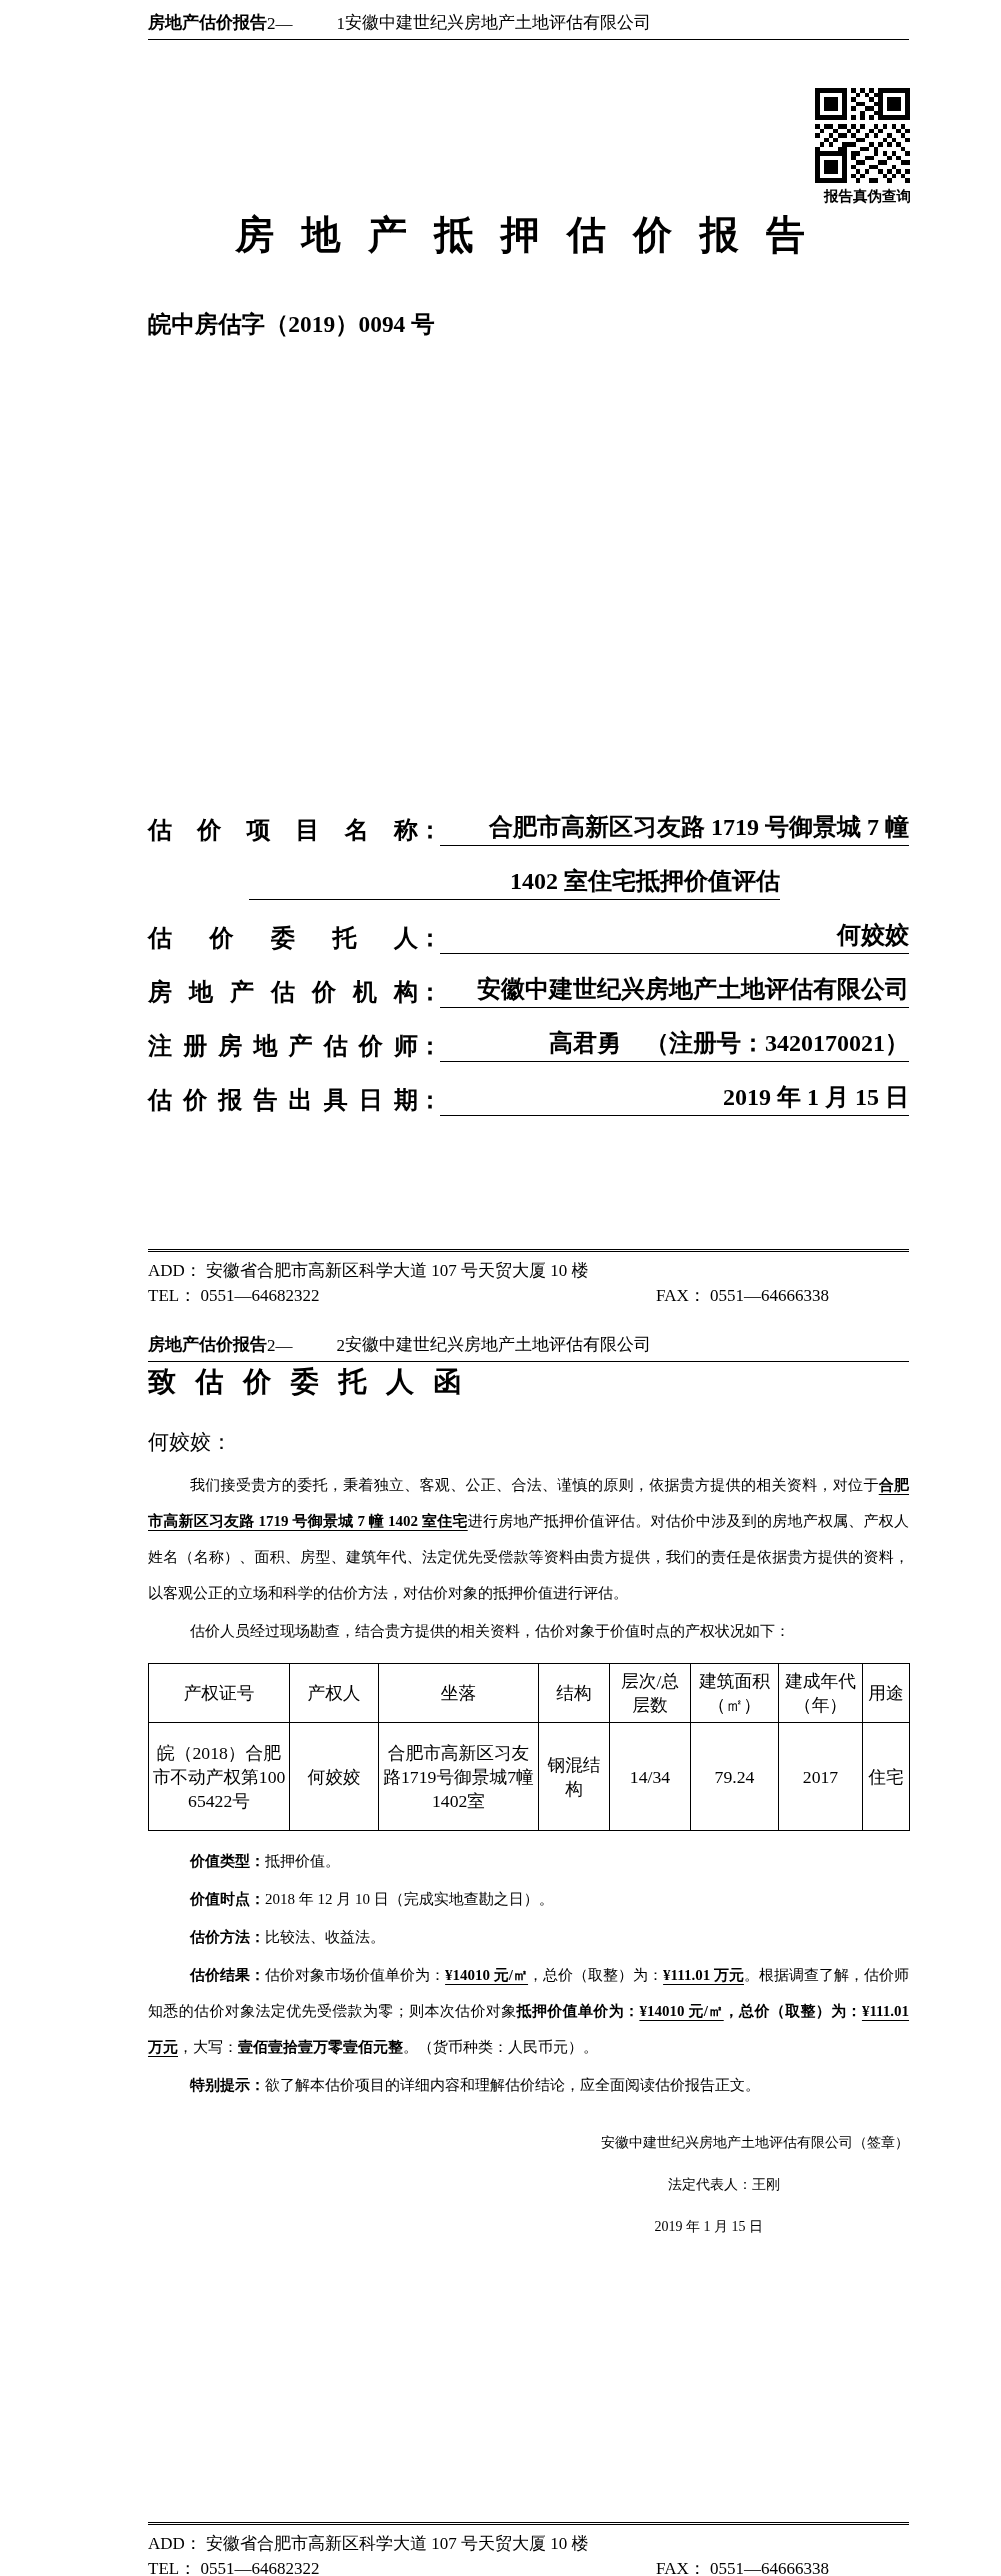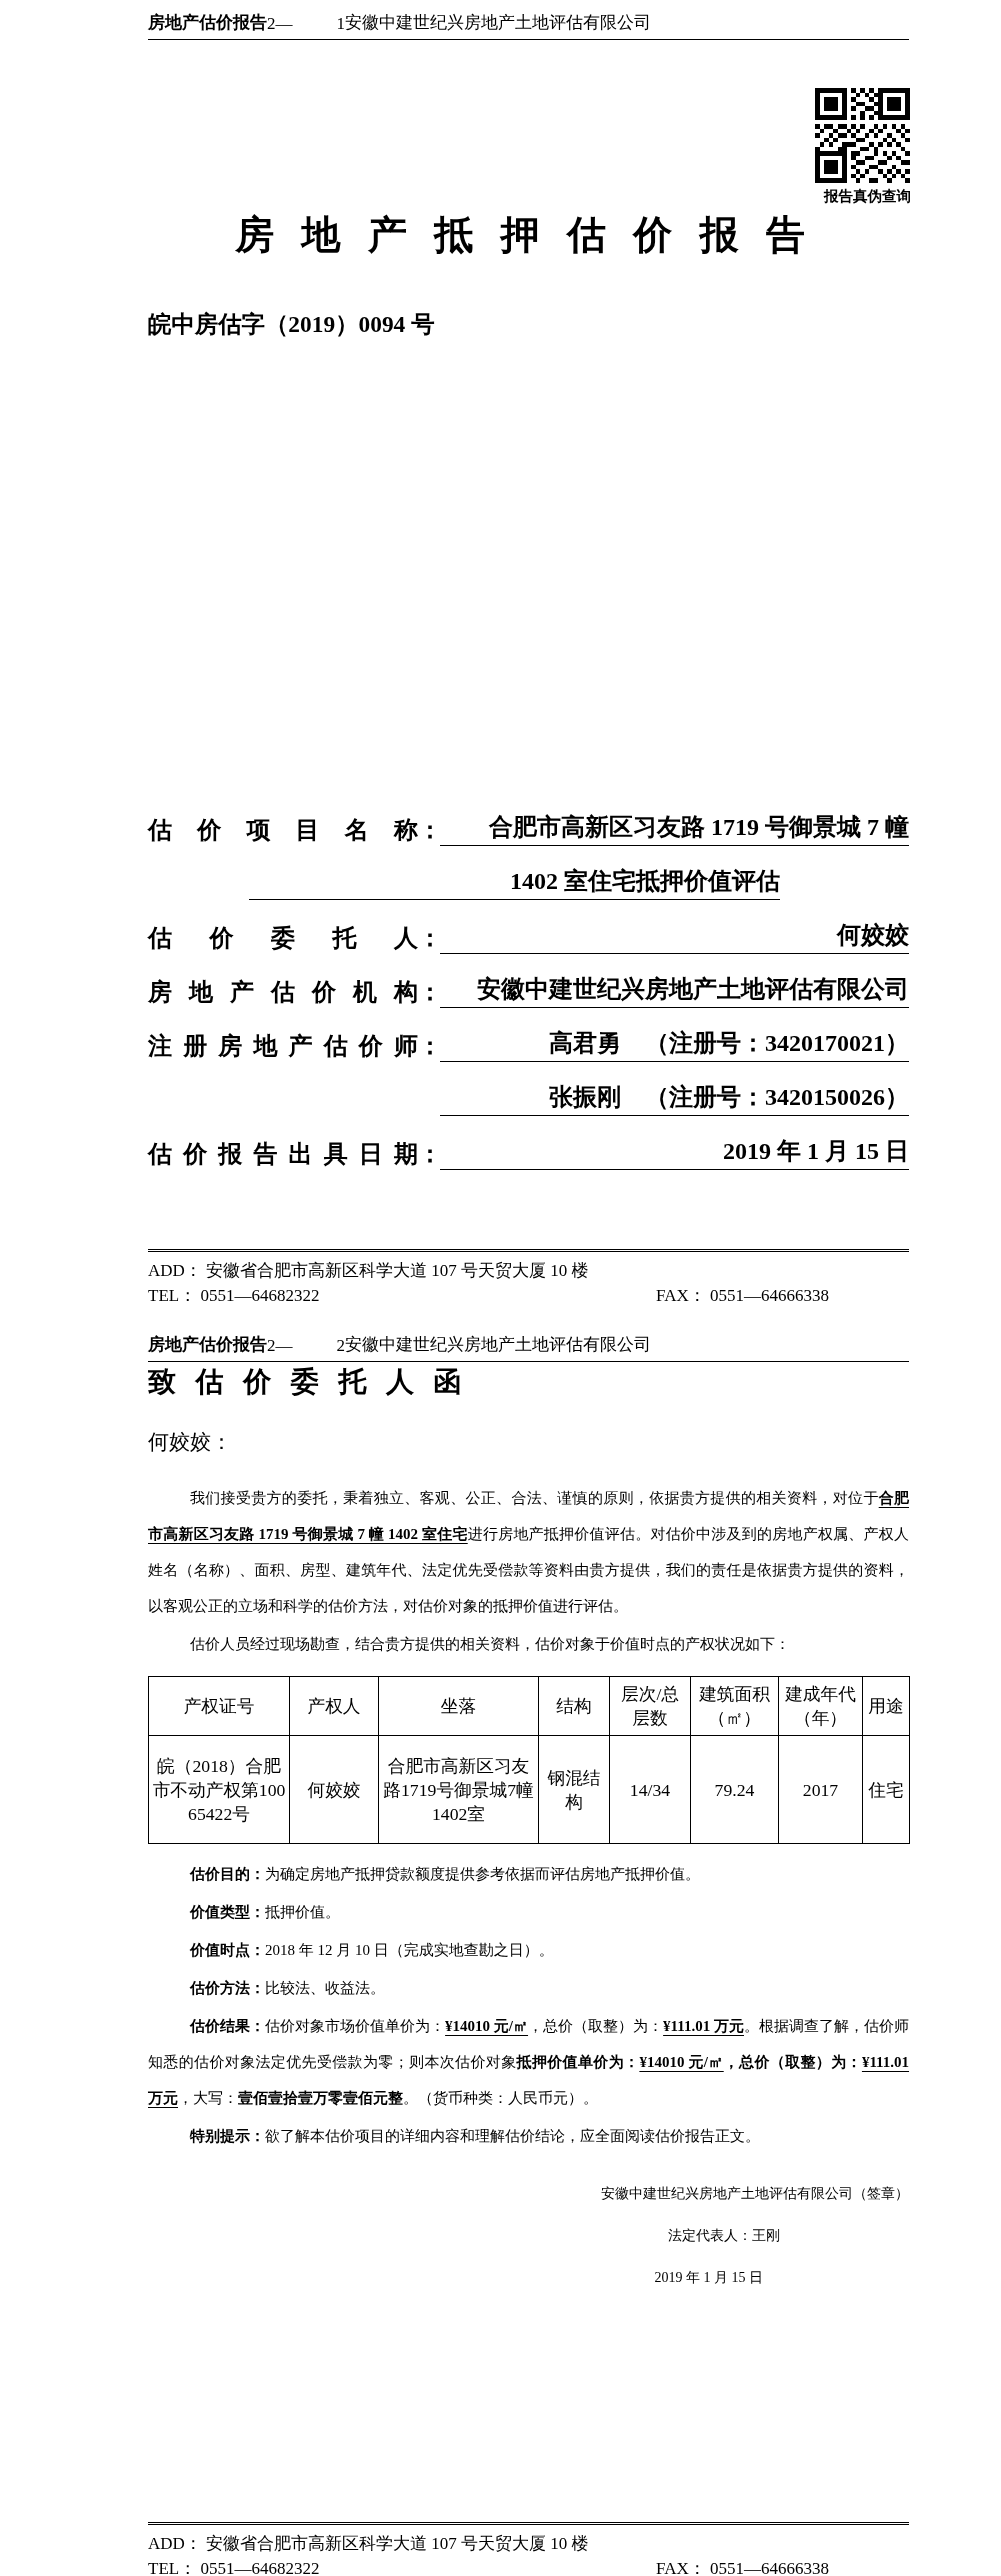--- a/index.html
+++ b/index.html
@@ -30,21 +30,21 @@
   .flabel{width:270px;display:inline-block;text-align:justify;text-align-last:justify;white-space:nowrap}
   .fcolon{width:21.5px}
   .fvalue{flex:1;text-align:right;border-bottom:1.9px solid #000;padding-bottom:2px;white-space:nowrap}
   .sp160{width:101px}
   .sp462{width:292px}
   .mr205{margin-right:129px}
 
   
   .body2{position:absolute;top:1363px;left:148px;width:761px}
   .letter-title{text-align:left;font-size:28px;font-weight:bold;letter-spacing:6.3px;margin-bottom:27px}
-  .salut{font-size:21px;margin-bottom:24px}
+  .salut{font-size:21px;margin-bottom:11px}
   .para{font-size:15px;line-height:36px;text-align:justify;text-indent:42px;margin:2px 0}
   .b{font-weight:bold}
   .u{text-decoration:underline;text-decoration-thickness:1.3px;text-underline-offset:4.4px}
 
   table.prop{width:100%;border-collapse:collapse;table-layout:fixed;margin:14px 0 11.4px 0;font-size:17.7px}
   table.prop th,table.prop td{border:1.3px solid #000;text-align:center;vertical-align:middle;font-weight:normal;line-height:24px;padding:5px 2.5px;word-break:break-all}
   table.prop th{height:58px}
   table.prop td{padding:17.7px 2.5px}
 
   .sig{margin-top:19px;text-align:right;font-size:14px;line-height:42px}
@@ -206,24 +206,20 @@
     <span class="flabel">房地产估价机构</span>
       <span class="fcolon">：</span>
       <span class="fvalue">安徽中建世纪兴房地产土地评估有限公司</span>
   </div>
   <div class="frow">
     <span class="flabel">注册房地产估价师</span>
       <span class="fcolon">：</span>
       <span class="fvalue">高君勇　（注册号：3420170021）</span>
   </div>
   <div class="frow">
-    <span class="sp462"></span>
-      <span class="fvalue">张振刚　（注册号：3420150026）</span>
-  </div>
-  <div class="frow">
     <span class="flabel">估价报告出具日期</span>
       <span class="fcolon">：</span>
       <span class="fvalue">2019 年 1 月 15 日</span>
   </div>
 </div>
 
 <footer class="pgfoot" style="top:1249px">
   <div>ADD：  安徽省合肥市高新区科学大道 107 号天贸大厦 10 楼</div>
   <div class="f2">
     <span class="tel">TEL：  0551—64682322</span>
@@ -275,21 +271,20 @@
         <td>合肥市高新区习友路1719号御景城7幢1402室</td>
         <td>钢混结构</td>
         <td>14/34</td>
         <td>79.24</td>
         <td>2017</td>
         <td>住宅</td>
       </tr>
     </tbody>
   </table>
 
-  <p class="para"><span class="b">估价目的：</span><span>为确定房地产抵押贷款额度提供参考依据而评估房地产抵押价值。</span></p>
   <p class="para"><span class="b">价值类型：</span><span>抵押价值。</span></p>
   <p class="para"><span class="b">价值时点：</span><span>2018 年 12 月 10 日（完成实地查勘之日）。</span></p>
   <p class="para"><span class="b">估价方法：</span><span>比较法、收益法。</span></p>
 
   <p class="para"><span class="b">估价结果：</span><span>估价对象市场价值单价为：</span><span class="b u">¥14010 元/㎡</span><span>，总价（取整）为：</span><span class="b u">¥111.01 万元</span><span>。根据调查了解，估价师知悉的估价对象法定优先受偿款为零；则本次估价对象</span><span class="b">抵押价值单价为：</span><span class="b u">¥14010 元/㎡</span><span class="b">，总价（取整）为：</span><span class="b u">¥111.01 万元</span><span>，大写：</span><span class="b">壹佰壹拾壹万零壹佰元整</span><span>。（货币种类：人民币元）。</span></p>
 
   <p class="para"><span class="b">特别提示：</span><span>欲了解本估价项目的详细内容和理解估价结论，应全面阅读估价报告正文。</span></p>
 
   <div class="sig">
     <div>安徽中建世纪兴房地产土地评估有限公司（签章）</div>

